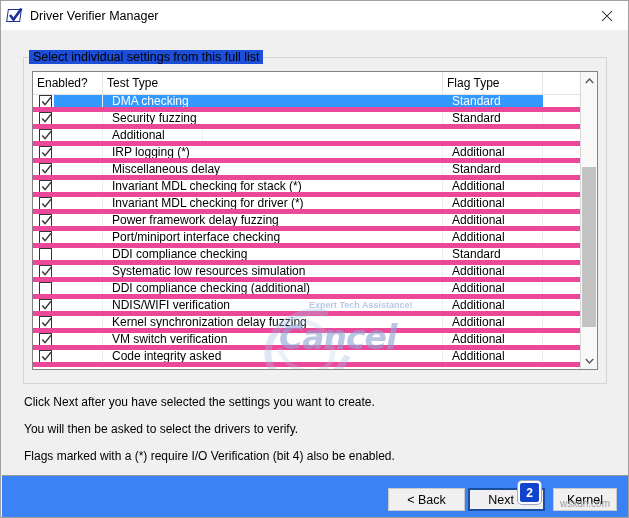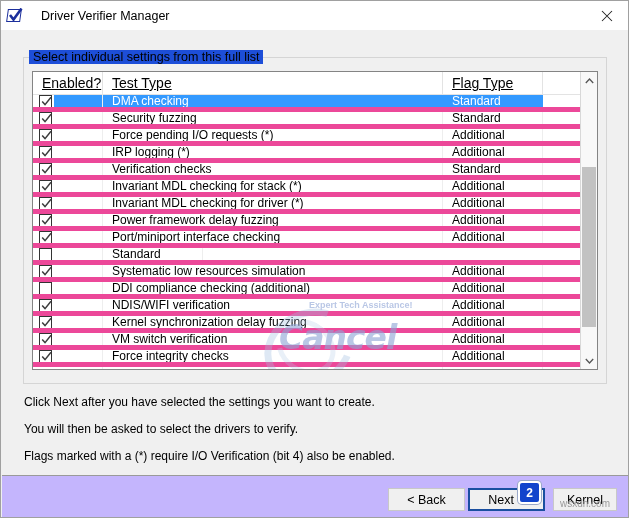--- a/index.html
+++ b/index.html
@@ -51,21 +51,21 @@
     border: 1px solid #1c2f9c;
     box-sizing: border-box;
     transform: skewX(-8deg);
   }
   #title-icon .tick {
     position: absolute;
     left: 1px; top: 0px;
     width: 15px; height: 15px;
   }
   #title-text {
-    margin-left: 18px;
+    margin-left: 7px;
     font-size: 12.5px;
     color: #000000;
     white-space: nowrap;
   }
   #close-btn {
     position: absolute;
     right: 0; top: 0;
     width: 42px; height: 29px;
     display: flex;
     align-items: center;
@@ -117,29 +117,28 @@
     overflow: hidden;
   }
   .lv-header {
     display: flex;
     height: 23px;
     background: #ffffff;
     border-bottom: 1px solid #e3e3e3;
     box-sizing: border-box;
   }
   .lv-header .hcell {
-    font-size: 14px;
+    font-size: 12px;
     color: #000000;
     display: flex;
     align-items: center;
-    padding-left: 9px;
+    padding-left: 4px;
     border-right: 1px solid #e3e3e3;
     box-sizing: border-box;
     white-space: nowrap;
-    text-decoration: underline;
   }
   .col-enabled { width: 70px; flex: 0 0 70px; }
   .col-test    { width: 340px; flex: 0 0 340px; }
   .col-flag    { width: 100px; flex: 0 0 100px; }
   .col-extra   { width: 39px; flex: 0 0 39px; border-right: none !important; }
 
   .lv-row {
     display: flex;
     height: 17px;
     box-sizing: border-box;
@@ -279,21 +278,21 @@
   }
   #instr0 { top: 365px; }
   #instr1 { top: 392px; }
   #instr2 { top: 419px; }
 
   
   #footer {
     position: absolute;
     left: 1px; top: 474px;
     width: 627px; height: 43px;
-    background: #c4b5fd;
+    background: #3b82f6;
     border-top: 1px solid #9a9a9a;
     box-sizing: border-box;
   }
   .btn {
     position: absolute;
     top: 12px;
     height: 23px;
     background: #f0f0f0;
     border: 1px solid #c8c8c8;
     box-sizing: border-box;
@@ -398,21 +397,20 @@
               <div class="cell col-extra"></div>
             </div>
             <div class="lv-row">
               <div class="cell col-enabled">
                 <div class="checkbox">
                   <svg width="13" height="13" viewBox="0 0 13 13">
                     <path d="M2.2 6.6 L5 9.6 L11 2.2" stroke="#3d3d3d" stroke-width="1.5" fill="none"></path>
                   </svg>
                 </div>
               </div>
-              <div class="cell col-test">Force pending I/O requests (*)</div>
               <div class="cell col-flag">Additional</div>
               <div class="cell col-extra"></div>
             </div>
             <div class="lv-row">
               <div class="cell col-enabled">
                 <div class="checkbox">
                   <svg width="13" height="13" viewBox="0 0 13 13">
                     <path d="M2.2 6.6 L5 9.6 L11 2.2" stroke="#3d3d3d" stroke-width="1.5" fill="none"></path>
                   </svg>
                 </div>
@@ -422,21 +420,21 @@
               <div class="cell col-extra"></div>
             </div>
             <div class="lv-row">
               <div class="cell col-enabled">
                 <div class="checkbox">
                   <svg width="13" height="13" viewBox="0 0 13 13">
                     <path d="M2.2 6.6 L5 9.6 L11 2.2" stroke="#3d3d3d" stroke-width="1.5" fill="none"></path>
                   </svg>
                 </div>
               </div>
-              <div class="cell col-test">Verification checks</div>
+              <div class="cell col-test">Miscellaneous delay</div>
               <div class="cell col-flag">Standard</div>
               <div class="cell col-extra"></div>
             </div>
             <div class="lv-row">
               <div class="cell col-enabled">
                 <div class="checkbox">
                   <svg width="13" height="13" viewBox="0 0 13 13">
                     <path d="M2.2 6.6 L5 9.6 L11 2.2" stroke="#3d3d3d" stroke-width="1.5" fill="none"></path>
                   </svg>
                 </div>
@@ -478,20 +476,21 @@
                 </div>
               </div>
               <div class="cell col-test">Port/miniport interface checking</div>
               <div class="cell col-flag">Additional</div>
               <div class="cell col-extra"></div>
             </div>
             <div class="lv-row">
               <div class="cell col-enabled">
                 <div class="checkbox"></div>
               </div>
+              <div class="cell col-test">DDI compliance checking</div>
               <div class="cell col-flag">Standard</div>
               <div class="cell col-extra"></div>
             </div>
             <div class="lv-row">
               <div class="cell col-enabled">
                 <div class="checkbox">
                   <svg width="13" height="13" viewBox="0 0 13 13">
                     <path d="M2.2 6.6 L5 9.6 L11 2.2" stroke="#3d3d3d" stroke-width="1.5" fill="none"></path>
                   </svg>
                 </div>
@@ -545,21 +544,21 @@
               <div class="cell col-extra"></div>
             </div>
             <div class="lv-row">
               <div class="cell col-enabled">
                 <div class="checkbox">
                   <svg width="13" height="13" viewBox="0 0 13 13">
                     <path d="M2.2 6.6 L5 9.6 L11 2.2" stroke="#3d3d3d" stroke-width="1.5" fill="none"></path>
                   </svg>
                 </div>
               </div>
-              <div class="cell col-test">Force integrity checks</div>
+              <div class="cell col-test">Code integrity asked</div>
               <div class="cell col-flag">Additional</div>
               <div class="cell col-extra"></div>
             </div>
             <div class="lv-row">
               <div class="cell col-enabled"></div>
               <div class="cell col-test"></div>
               <div class="cell col-flag"></div>
               <div class="cell col-extra"></div>
             </div>
           </div>

